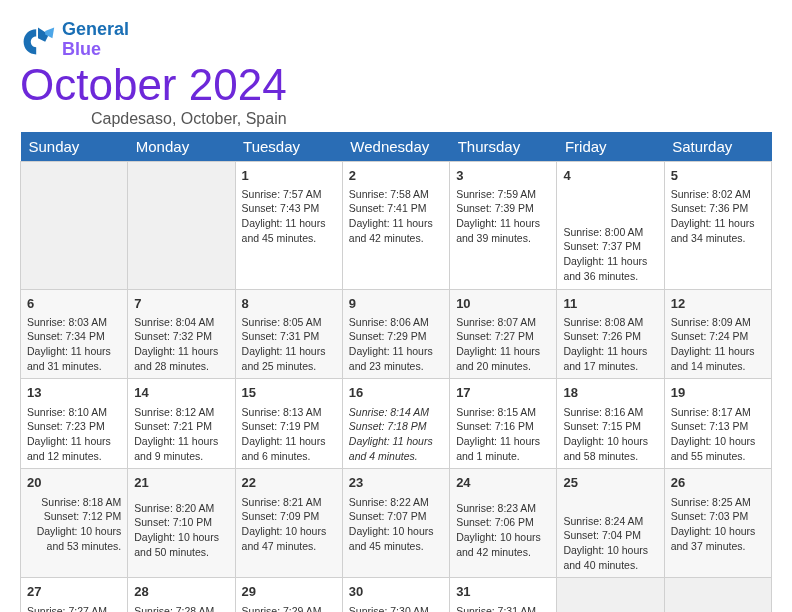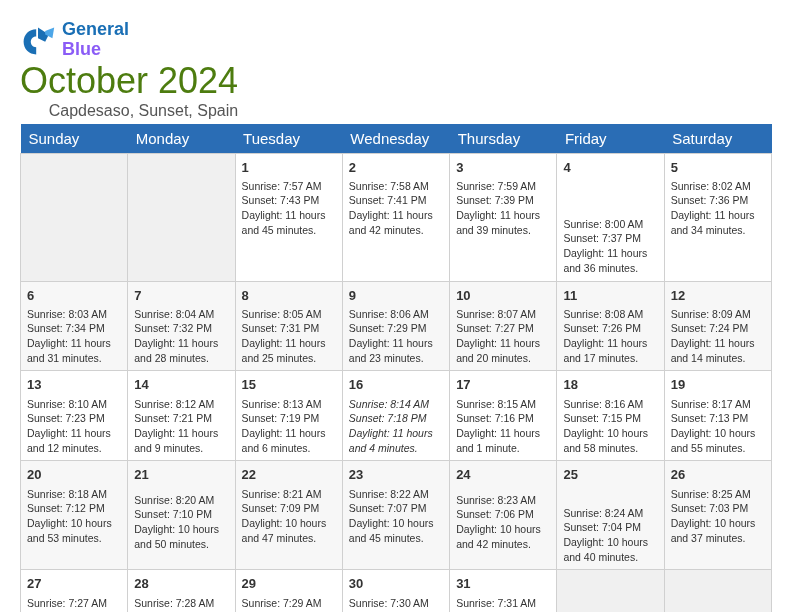--- a/index.html
+++ b/index.html
@@ -29,23 +29,23 @@
       line-height: 1.1;
     }
     .logo-icon {
       width: 36px;
       height: 36px;
     }
     .title-block {
       text-align: right;
     }
     .month-title {
-      font-size: 36px;
+      font-size: 44px;
       font-weight: normal;
-      color: #4d7c0f;
+      color: #6d28d9;
     }
     .location {
       font-size: 16px;
       color: #555;
     }
     table {
       width: 100%;
       border-collapse: collapse;
       font-size: 11px;
     }
@@ -96,21 +96,21 @@
       <path d="M20 6 L32 14 L28 22 L20 18 Z" fill="#1a6fb5"></path>
       <path d="M28 10 L38 6 L36 18 L28 14 Z" fill="#4da6e8"></path>
     </svg>
     <div class="logo-text">
       <div style="color:#1a6fb5; font-weight:bold;">General</div>
       <div style="color:#8b5cf6; font-weight:bold;">Blue</div>
     </div>
   </div>
   <div class="title-block">
     <div class="month-title">October 2024</div>
-    <div class="location">Capdesaso, Sunset, Spain</div>
+    <div class="location">Capdesaso, October, Spain</div>
   </div>
 </div>
 
 <table>
   <thead>
     <tr>
       <th>Sunday</th>
       <th>Monday</th>
       <th>Tuesday</th>
       <th>Wednesday</th>
@@ -238,21 +238,21 @@
         <td>
           <span class="day-number">19</span>
           <div class="cell-content" style="white-space: pre-line;">Sunrise: 8:17 AM
 Sunset: 7:13 PM
 Daylight: 10 hours and 55 minutes.</div>
         </td>
       </tr>
       <tr>
         <td>
           <span class="day-number">20</span>
-          <div class="cell-content" style="white-space: pre-line;">Sunrise: 8:18 AM
+          <div class="cell-content" style="white-space: pre-line; text-align: right;">Sunrise: 8:18 AM
 Sunset: 7:12 PM
 Daylight: 10 hours and 53 minutes.</div>
         </td>
         <td>
           <span class="day-number">21</span>
           <div class="cell-content" style="white-space: pre-line; margin-top: 8px;">Sunrise: 8:20 AM
 Sunset: 7:10 PM
 Daylight: 10 hours and 50 minutes.</div>
         </td>
         <td>

